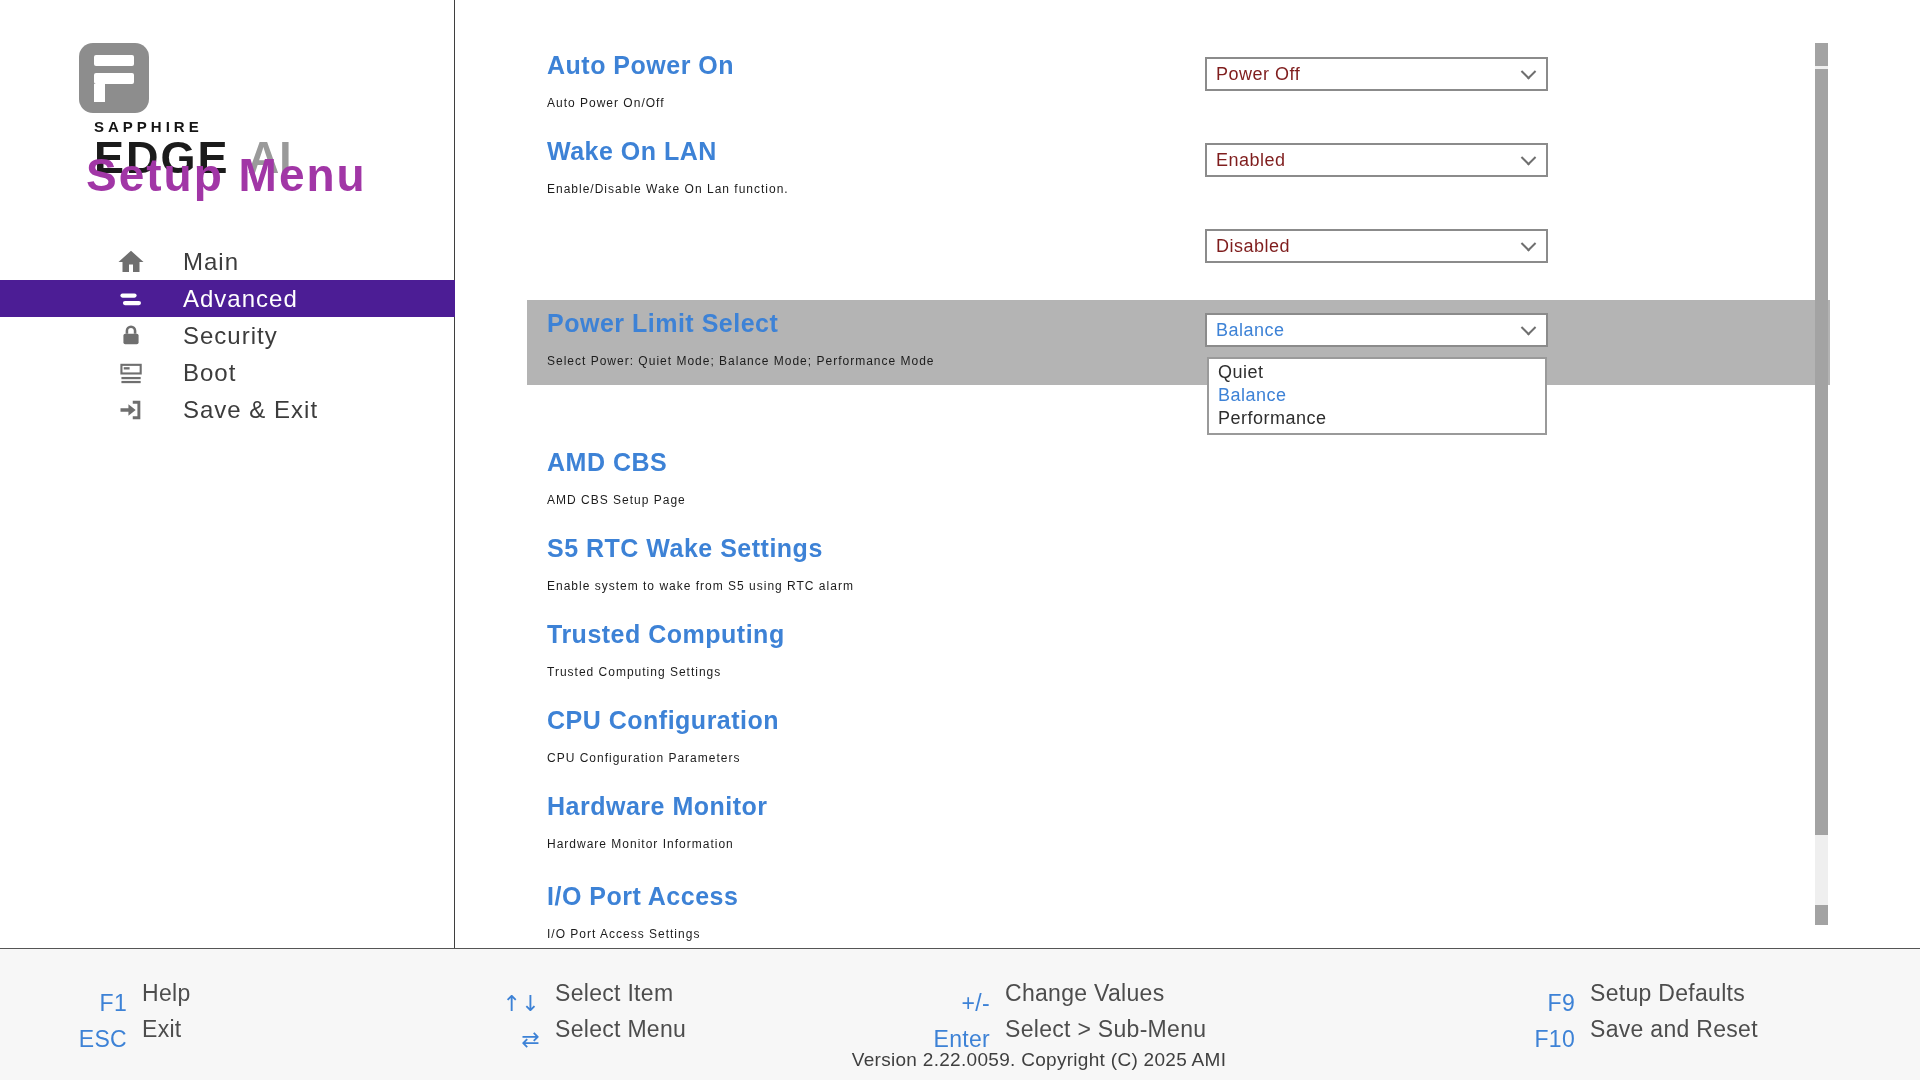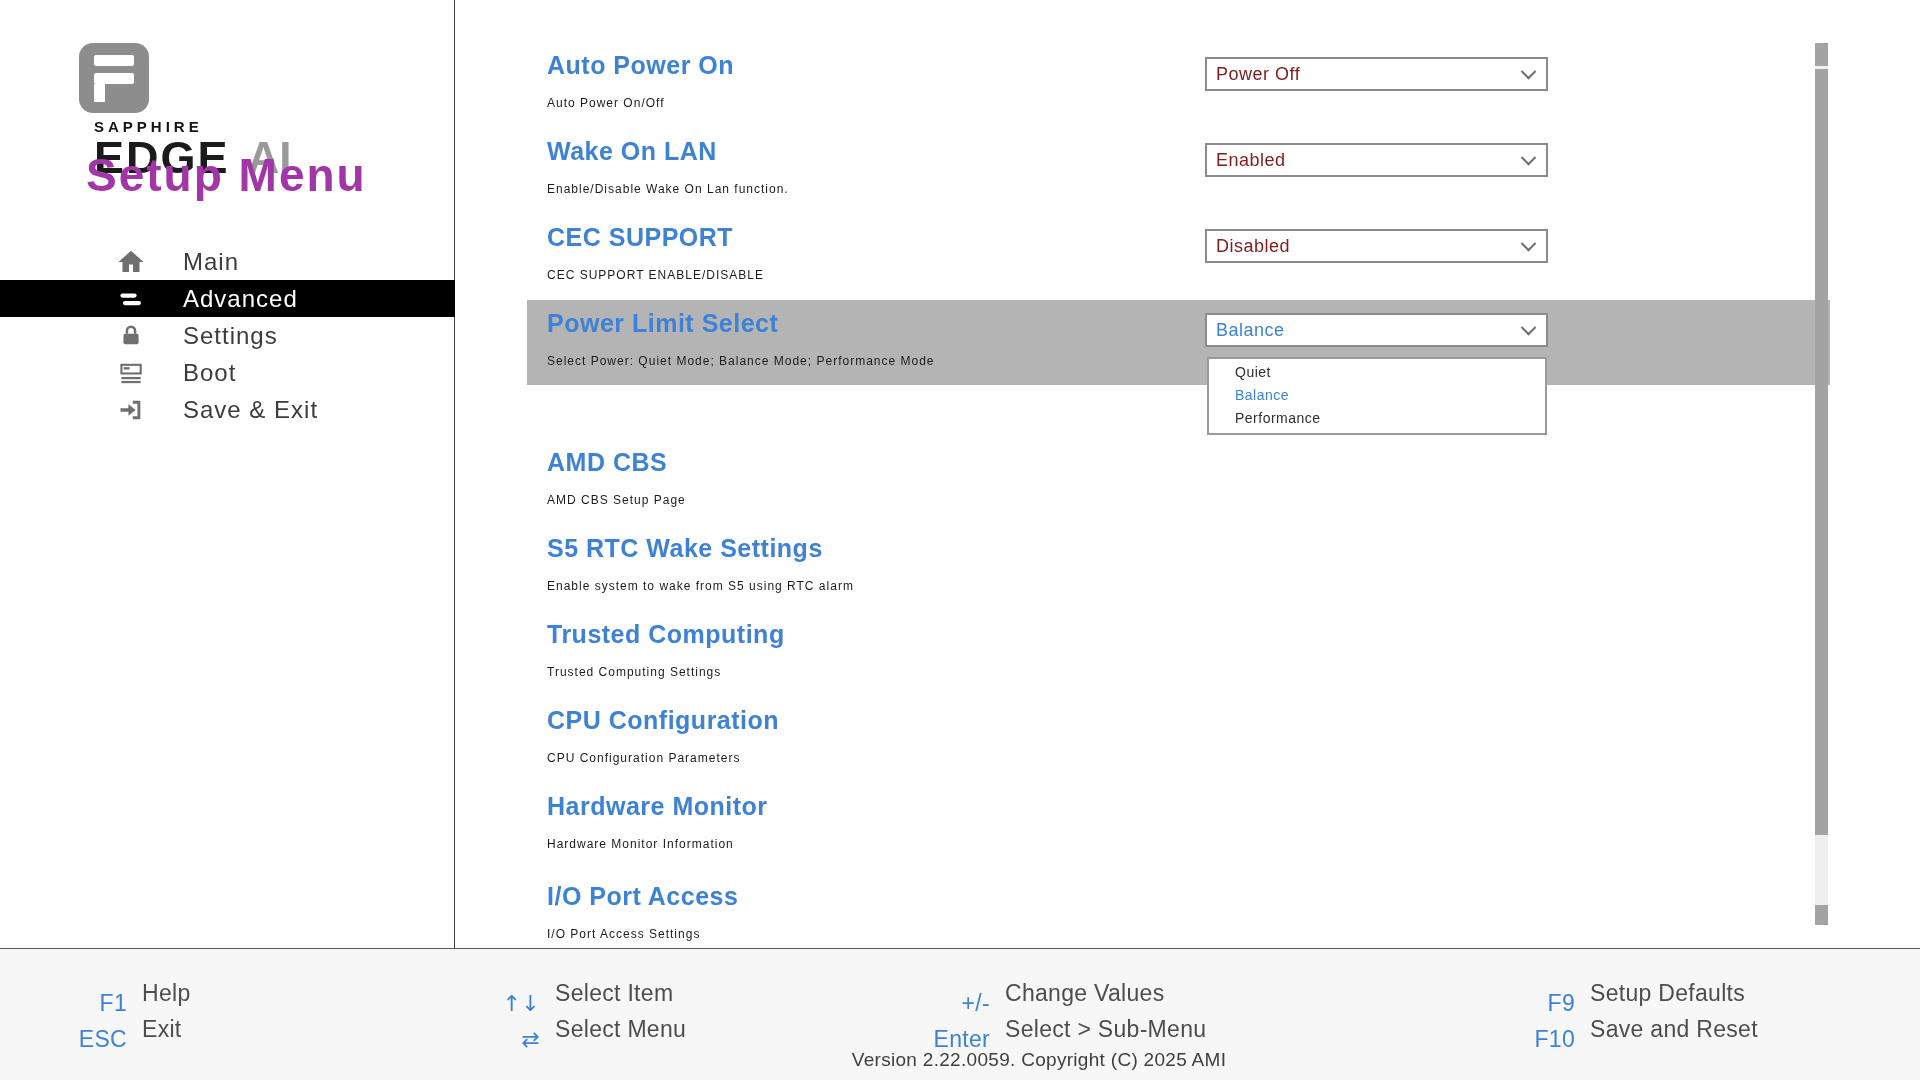--- a/index.html
+++ b/index.html
@@ -18,21 +18,21 @@
   .brand-main { font-size:45px; font-weight:700; letter-spacing:2px; color:#1b1b1b; line-height:44px;}
   .brand-ai { font-size:44px; font-weight:700; color:#9a9a9a; margin-left:18px; line-height:40px;}
   .setup-title { position:absolute; left:86px; top:148px; font-size:46px; font-weight:700;
                  letter-spacing:2px; color:#a136a6; }
   .nav { position:absolute; left:0; top:243px; width:455px; }
   .nav-item { height:37px; display:flex; align-items:center; font-size:24px;
               letter-spacing:1px; color:#3c3c3c; cursor:default; }
   .nav-icon { margin-left:112px; width:38px; display:flex; justify-content:center; align-items:center; }
   .nav-icon svg { display:block; }
   .nav-label { margin-left:33px; }
-  .nav-item.active { background:#000000; color:#ffffff;text-align:right; }
+  .nav-item.active { background:#4c1d95; color:#ffffff;text-align:right; }
 
   
   .content { position:absolute; left:455px; top:0; width:1465px; height:948px;
              background:#fff; overflow:hidden; }
   .row-highlight { position:absolute; left:72px; top:300px; width:1303px; height:85px;
                    background:#b4b4b4; z-index:1; }
   .item { position:absolute; left:92px; right:140px; z-index:2; }
   .opt-name { font-size:25px; font-weight:600; letter-spacing:0.5px; color:#3d82d6;
               line-height:30px; cursor:default; }
   .opt-desc { font-size:12px; letter-spacing:1px; color:#1c1c1c; line-height:26px;
@@ -45,21 +45,21 @@
             padding:0 12px 0 9px; z-index:3; cursor:default; }
   .s0{top:57px}.s1{top:143px}.s2{top:229px}.s3{top:313px}
   .sel-val { font-size:18px; letter-spacing:0.5px; color:#7f1d1d; flex:1;
              white-space:nowrap; overflow:hidden; }
   .s3 .sel-val { color:#3d82d6; background:#fff; }
   .chev { width:11px; height:11px; border-right:2.5px solid #6f6f6f;
           border-bottom:2.5px solid #6f6f6f; transform:rotate(45deg) translate(-2px,-2px); }
 
   .dd-list { position:absolute; left:752px; top:357px; width:340px; background:#fff;
              border:2px solid #9a9a9a; z-index:6; padding:2px 0 3px 0; }
-  .dd-opt { font-size:14px; letter-spacing:0.5px; line-height:23px; padding:0 26px;
+  .dd-opt { font-size:18px; letter-spacing:0.5px; line-height:23px; padding:0 9px;
             color:#2e2e2e; cursor:default; white-space:nowrap; }
   .dd-opt.selected { color:#3d82d6; }
 
   
   .sb-track { position:absolute; left:1815px; top:43px; width:13px; height:882px;
               background:#efefef; z-index:7; }
   .sb-piece { position:absolute; left:0; width:13px; background:#a3a3a3; }
   .sb-top { top:0; height:23px; }
   .sb-thumb { top:26px; height:766px; }
   .sb-bottom { top:862px; height:20px; }
@@ -122,21 +122,21 @@
         </span>
         <span class="nav-label">Advanced</span>
       </div>
       <div class="nav-item">
         <span class="nav-icon">
           <svg width="28" height="28" viewBox="0 0 24 24">
             <path d="M8.5 10 V7.5 a3.5 3.5 0 0 1 7 0 V10" fill="none" stroke="#6f6f6f" stroke-width="2.2"></path>
             <rect x="5.5" y="10" width="13" height="9" rx="1.6" fill="#6f6f6f"></rect>
           </svg>
         </span>
-        <span class="nav-label">Settings</span>
+        <span class="nav-label">Security</span>
       </div>
       <div class="nav-item">
         <span class="nav-icon">
           <svg width="28" height="28" viewBox="0 0 24 24">
             <rect x="3.8" y="5" width="16.5" height="7.4" fill="none" stroke="#6f6f6f" stroke-width="1.8"></rect>
             <rect x="5.8" y="7" width="5" height="2" fill="#6f6f6f"></rect>
             <rect x="3.8" y="15.4" width="16.5" height="1.9" fill="#6f6f6f"></rect>
             <rect x="3.8" y="18.8" width="16.5" height="1.9" fill="#6f6f6f"></rect>
           </svg>
         </span>
@@ -159,24 +159,20 @@
     <div class="row-highlight"></div>
 
     <div class="item i0">
       <div class="opt-name">Auto Power On</div>
       <div class="opt-desc">Auto Power On/Off</div>
     </div>
     <div class="item i1">
       <div class="opt-name">Wake On LAN</div>
       <div class="opt-desc">Enable/Disable Wake On Lan function.</div>
     </div>
-    <div class="item i2">
-      <div class="opt-name">CEC SUPPORT</div>
-      <div class="opt-desc">CEC SUPPORT ENABLE/DISABLE</div>
-    </div>
     <div class="item i3">
       <div class="opt-name">Power Limit Select</div>
       <div class="opt-desc">Select Power: Quiet Mode; Balance Mode; Performance Mode</div>
     </div>
     <div class="item i4">
       <div class="opt-name">AMD CBS</div>
       <div class="opt-desc">AMD CBS Setup Page</div>
     </div>
     <div class="item i5">
       <div class="opt-name">S5 RTC Wake Settings</div>

